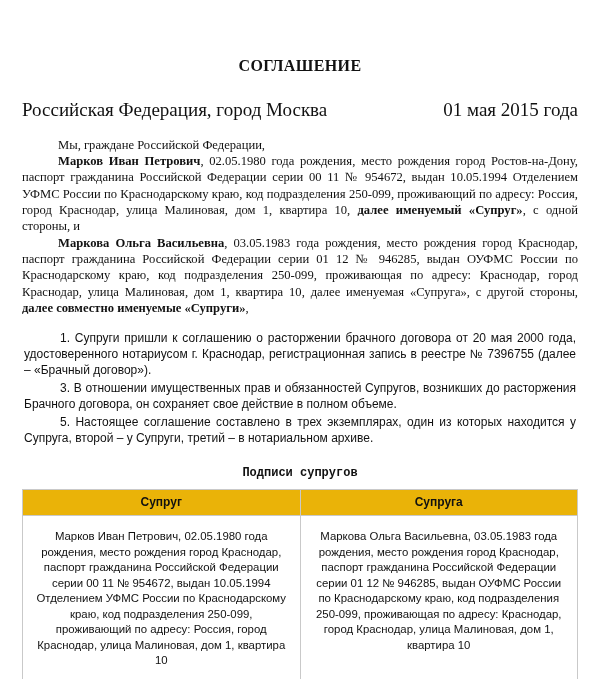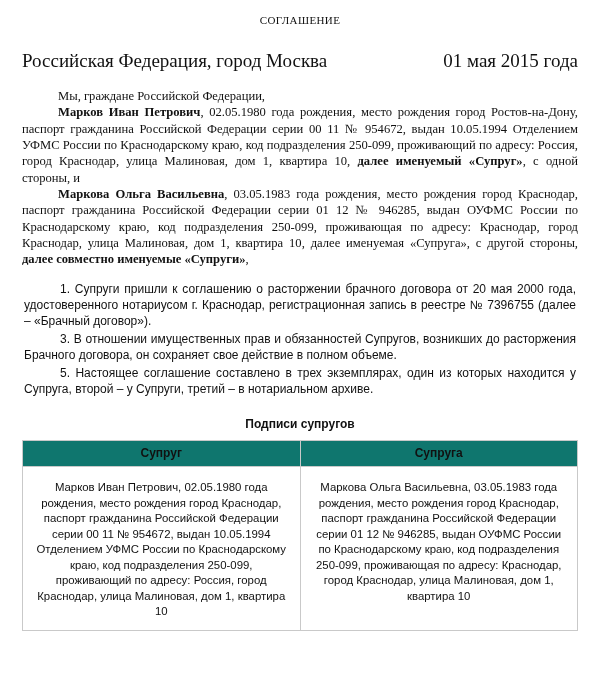--- a/index.html
+++ b/index.html
@@ -22,25 +22,26 @@
     width: 600px;
     height: 679px;
     box-sizing: border-box;
     padding: 0 22px;
     position: relative;
   }
 
   
   .doc-title {
     text-align: center;
-    font-weight: normal;
-    font-size: 11px;
+    font-weight: bold;
+    font-size: 16px;
     letter-spacing: 0.4px;
     line-height: 1.35;
     padding-top: 13px;
+    margin-top: 42px;
   }
   .doc-subtitle {
     text-align: center;
     font-weight: bold;
     font-size: 13.5px;
     line-height: 1.35;
     margin-top: 1px;
   }
 
   
@@ -79,21 +80,21 @@
     text-justify: inter-word;
   }
   .clauses p {
     margin: 2px;
     text-indent: 36px;
     text-align: justify;
   }
 
   
   .sig-heading {
-    font-family: Liberation Sans, sans-serif;
+    font-family: Liberation Mono, monospace;
     font-weight: bold;
     font-size: 12px;
     text-align: center;
     margin-top: 20px;
     margin-bottom: 9px;
   }
 
   
   .sig-table {
     width: 100%;
@@ -104,21 +105,21 @@
   .sig-table th,
   .sig-table td {
     border: 1px solid #c9c9c9;
     vertical-align: top;
     text-align: center;
   }
   .sig-table th {
     font-weight: bold;
     font-size: 12px;
     padding: 5px 4px 6px;
-    background: #0f766e;
+    background: #eab308;
   }
   .sig-table td {
     font-size: 11.4px;
     line-height: 1.36;
     padding: 13px 9px 10px;
     background: #ffffff;
   }
 </style>
 </head>
 <body>

